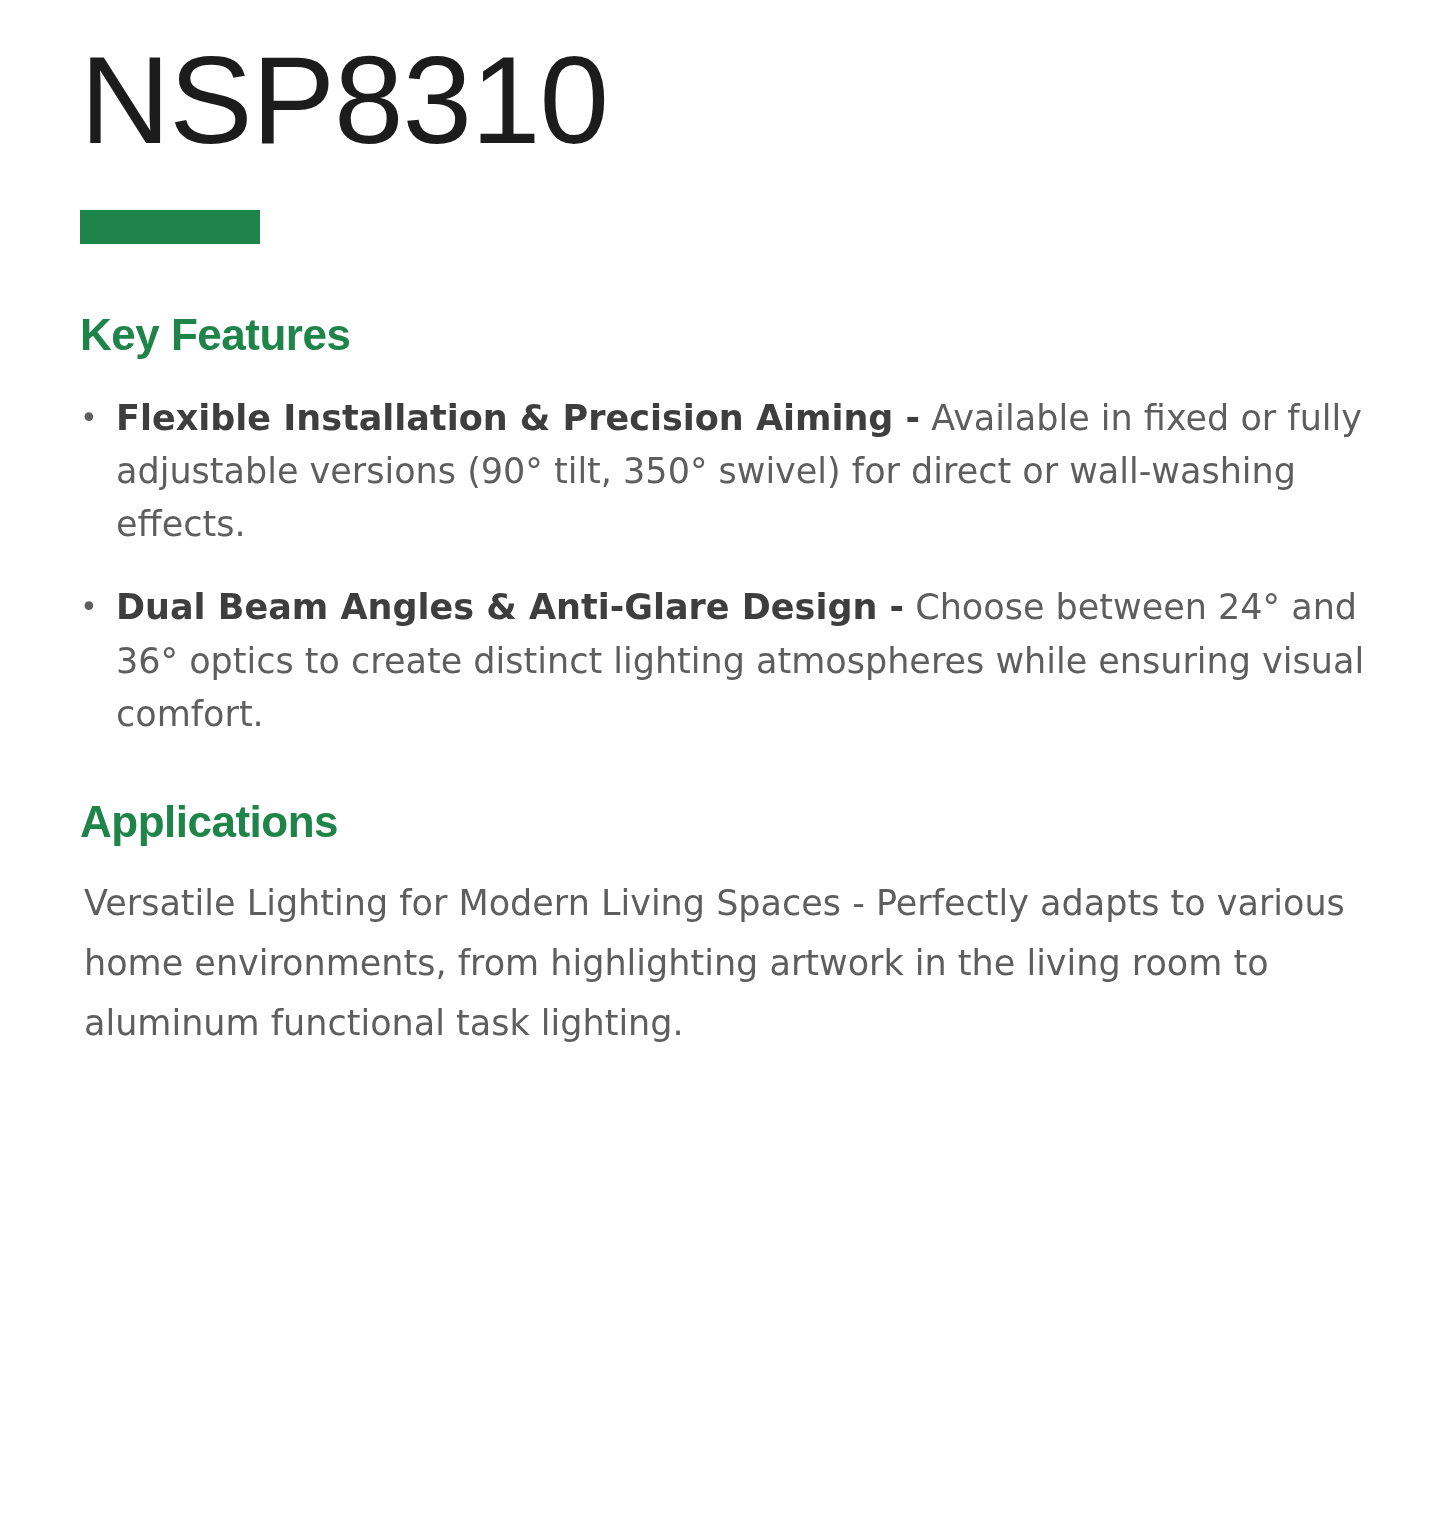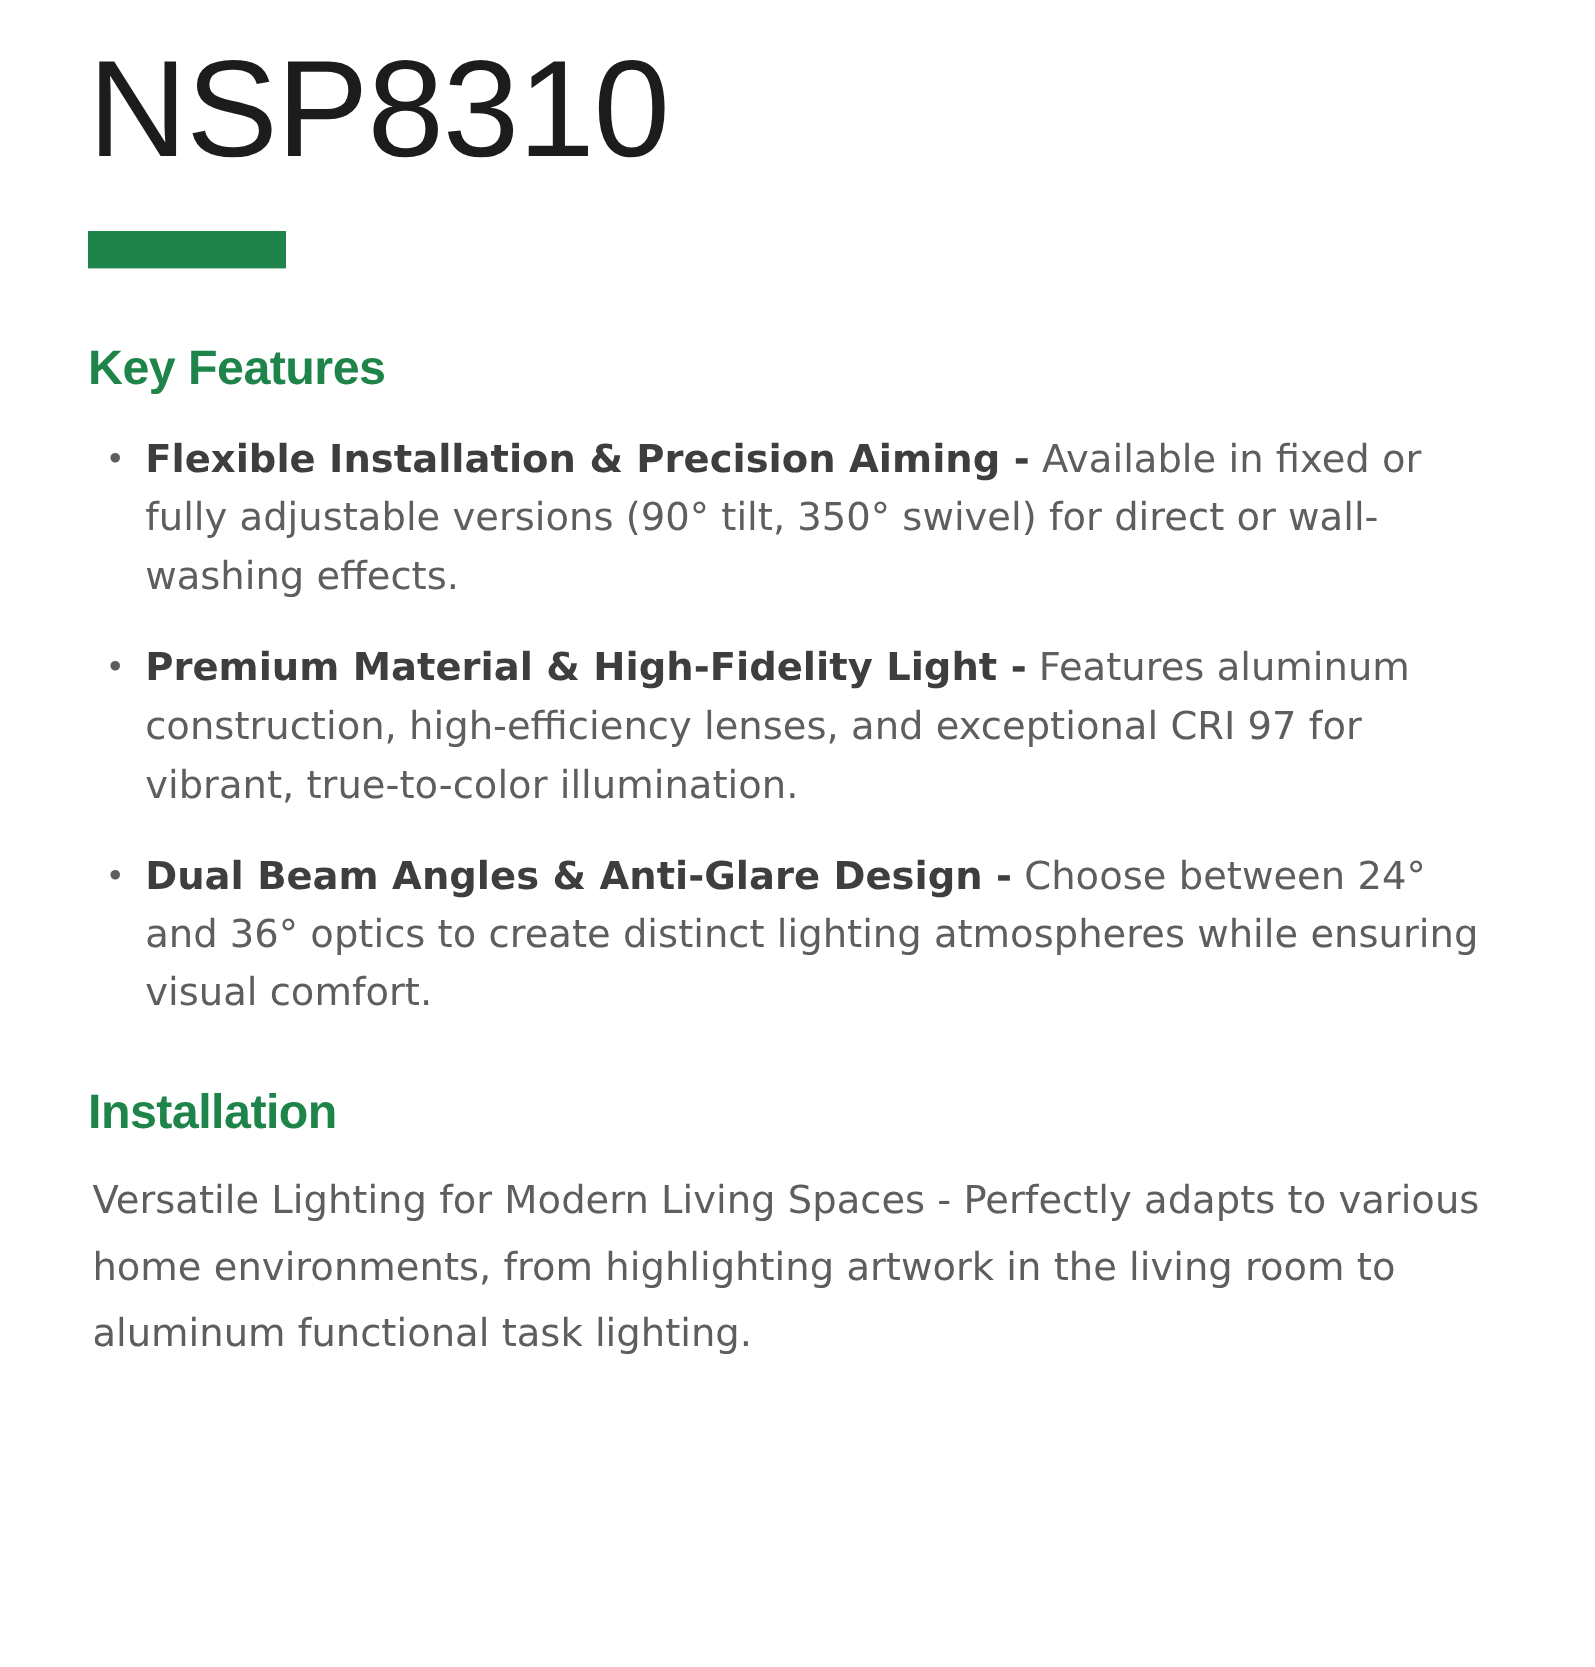--- a/index.html
+++ b/index.html
@@ -43,21 +43,21 @@
     font-weight: bold;
     color: #1e8449;
     margin: 0;
     letter-spacing: -0.5px;
   }
   .key-features-heading {
     margin-top: 66px;
   }
   .feature-list {
     list-style: none;
-    margin: 16px;
+    margin: 0;
     padding: 0;
     margin-top: 32px;
   }
   .feature-item {
     position: relative;
     padding-left: 36px;
     font-size: 35px;
     line-height: 1.52;
     color: #5e5e5e;
     margin-bottom: 30px;
@@ -96,24 +96,21 @@
 
   <div class="accent-bar"></div>
 
   <h2 class="section-heading key-features-heading">Key Features</h2>
 
   <ul class="feature-list">
     <li class="feature-item">
       <span class="feature-title">Flexible Installation &amp; Precision Aiming -</span><span class="feature-desc"> Available in fixed or fully adjustable versions (90° tilt, 350° swivel) for direct or wall-washing effects.</span>
     </li>
     <li class="feature-item">
-      <span class="feature-title">Premium Material &amp; High-Fidelity Light -</span><span class="feature-desc"> Features aluminum construction, high-efficiency lenses, and exceptional CRI 97 for vibrant, true-to-color illumination.</span>
-    </li>
-    <li class="feature-item">
       <span class="feature-title">Dual Beam Angles &amp; Anti-Glare Design -</span><span class="feature-desc"> Choose between 24° and 36° optics to create distinct lighting atmospheres while ensuring visual comfort.</span>
     </li>
   </ul>
 
-  <h2 class="section-heading applications-heading">Installation</h2>
+  <h2 class="section-heading applications-heading">Applications</h2>
 
   <p class="applications-body">Versatile Lighting for Modern Living Spaces - Perfectly adapts to various home environments, from highlighting artwork in the living room to aluminum functional task lighting.</p>
 
 </div>
 
 </body></html>

